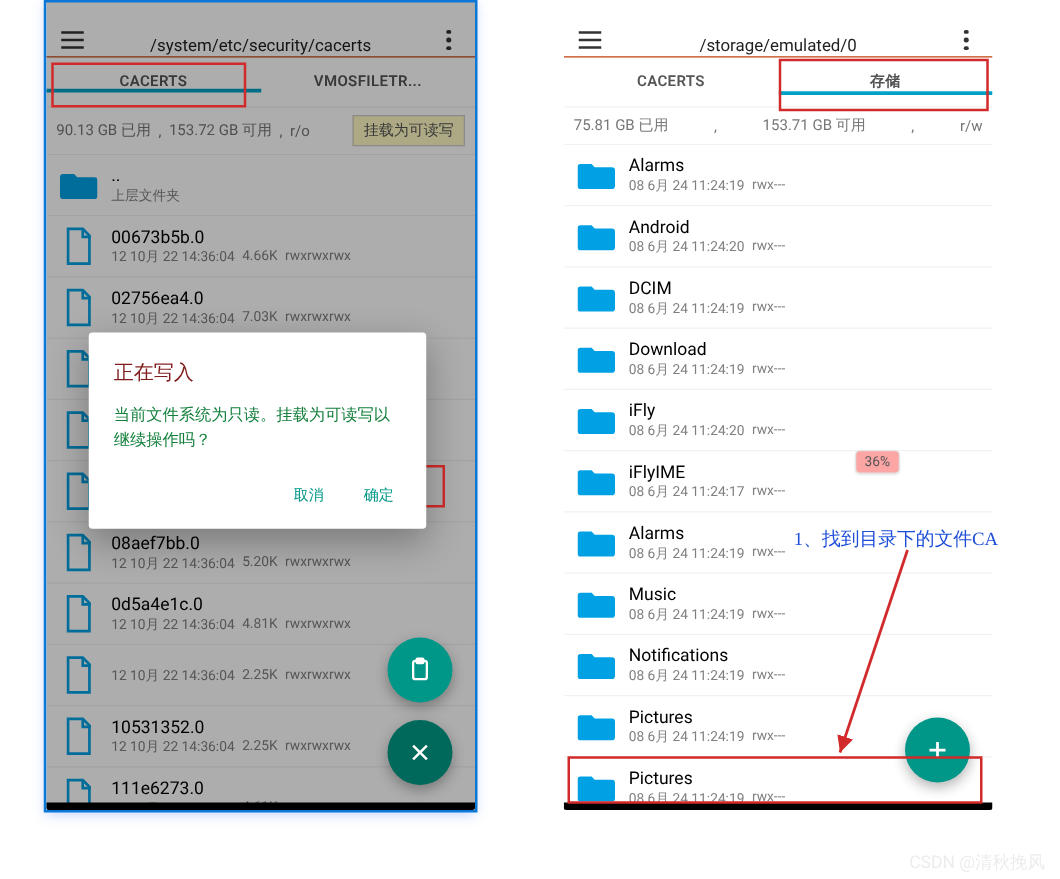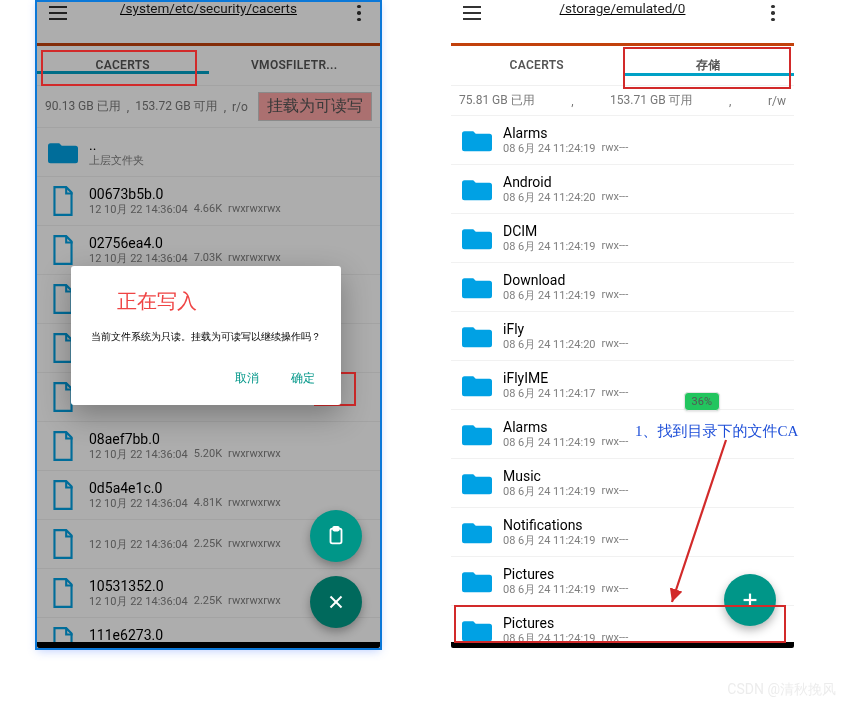--- a/index.html
+++ b/index.html
@@ -16,40 +16,40 @@
     overflow: hidden;
   }
   .phone.left { left: 37px; top: 0; }
   .phone.right { left: 451px; top: 0; }
   .phone.right { box-shadow: 0 0 0 4px rgba(220,230,255,0.0); }
   .phone-bottombar { position: absolute; bottom: 0; left: 0; right: 0; height: 6px; background: #000; }
 
   
   .scrim { position: absolute; inset: 0; background: rgba(0,0,0,0.32); pointer-events: none; }
 
-  .appbar { height: 46px; display: flex; align-items: flex-start; padding: 0 8px; border-bottom: 3px solid #c2410c; text-decoration: underline; }
+  .appbar { height: 46px; display: flex; align-items: flex-end; padding: 0 8px; border-bottom: 1px solid #c2410c; }
   .hamburger { width: 26px; height: 26px; display: flex; flex-direction: column; justify-content: center; gap: 4px; padding: 4px; cursor: pointer; }
   .hamburger span { display: block; height: 2px; background: #333; }
   .appbar-title { flex: 1; text-align: center; font-size: 13.5px; color: #1f1f1f; white-space: nowrap; overflow: hidden; text-overflow: ellipsis; }
   .appbar-more { width: 26px; height: 26px; display: flex; flex-direction: column; justify-content: center; align-items: center; gap: 3px; cursor: pointer; }
   .appbar-more span { width: 3.5px; height: 3.5px; border-radius: 50%; background: #333; display: block; }
 
   .tabs { display: flex; height: 40px; border-bottom: 2px solid transparent; position: relative; align-items: center; }
   .tab { flex: 1; display: flex; align-items: center; justify-content: center; font-size: 12px; font-weight: 600; color: #555; letter-spacing: .3px; cursor: pointer; position: relative; }
   .tab.active::after { content:""; position:absolute; left:0; right:0; bottom:-2px; height:3px; background:#00a1c6; }
   .tabs-divider { position: absolute; bottom: -2px; left: 0; right: 0; height: 1px; background: rgba(0,0,0,0.06); }
 
   .statusbar { display: flex; align-items: center; gap: 6px; padding: 6px 8px; font-size: 12px; color: #777; justify-content: space-between; }
   .mount-chip {
     border: 1px solid #ccc;
     border-radius: 0;
     padding: 3px 8px;
-    font-size: 16px;
+    font-size: 12px;
     color: #555;
-    background: #fca5a5;
+    background: #fef9c3;
   }
 
   .list { overflow: hidden; }
   .item { display: flex; align-items: center; padding: 6px 10px; gap: 10px; border-top: 1px solid #f1f1f1; }
   .item .icon { width: 32px; height: 36px; flex: none; display:flex; align-items:center; justify-content:center; }
   .folder-svg { width: 30px; height: 26px; }
   .file-svg { width: 26px; height: 32px; }
   .item .meta { flex: 1; min-width: 0; }
   .item .name { font-size: 14px; color: #000; white-space: nowrap; overflow: hidden; text-overflow: ellipsis; }
   .item .sub { font-size: 11px; color: #808080; display: flex; gap: 6px; white-space: nowrap; }
@@ -71,37 +71,36 @@
   
   .dialog {
     position: absolute;
     left: 34px; width: 270px; top: 266px;
     background: #fff;
     border-radius: 3px;
     box-shadow: 0 10px 30px rgba(0,0,0,0.3);
     padding: 22px 20px 10px 20px;
     z-index: 5;
   }
-  .dialog .dtitle { font-size: 20px; color: #ef4444; margin-bottom: 14px; margin-left: 26px; }
-  .dialog .dbody { font-size: 10px; color: #000000; line-height: 1.5; margin-bottom: 18px; }
+  .dialog .dtitle { font-size: 16px; color: #7f1d1d; margin-bottom: 14px; }
+  .dialog .dbody { font-size: 13px; color: #15803d; line-height: 1.5; margin-bottom: 18px; }
   .dialog .dactions { display: flex; justify-content: flex-end; gap: 20px; }
   .dialog .dbtn { color: #009688; font-size: 12px; font-weight: 500; padding: 8px 6px; cursor: pointer; }
 
   
   .redbox { position: absolute; border: 2px solid #d22a2a; pointer-events: none; }
   .redtext { position: absolute; color: #1d4ed8; font-size: 15px; font-family: SimSun, serif; pointer-events: none; white-space: nowrap; }
   .bluebox { position: absolute; border: 2px solid #0b78d8; pointer-events: none; }
   .watermark { position: absolute; right: 12px; bottom: 4px; color: #ddd; font-size: 14px; opacity: .55; }
 
   .battery-chip {
     position: absolute;
-    background: #22c55e; border:1px solid #e4e4e4; border-radius: 4px;
+    background: #fca5a5; border:1px solid #e4e4e4; border-radius: 4px;
     font-size: 11px; color: #555; padding: 2px 7px;
     box-shadow: 0 1px 2px rgba(0,0,0,0.1);
-    margin-top: 32px;
   }
 
   
   .arrow-svg { position: absolute; pointer-events: none; }
 </style>
 </head>
 <body>
 
 <div class="stage">
 

